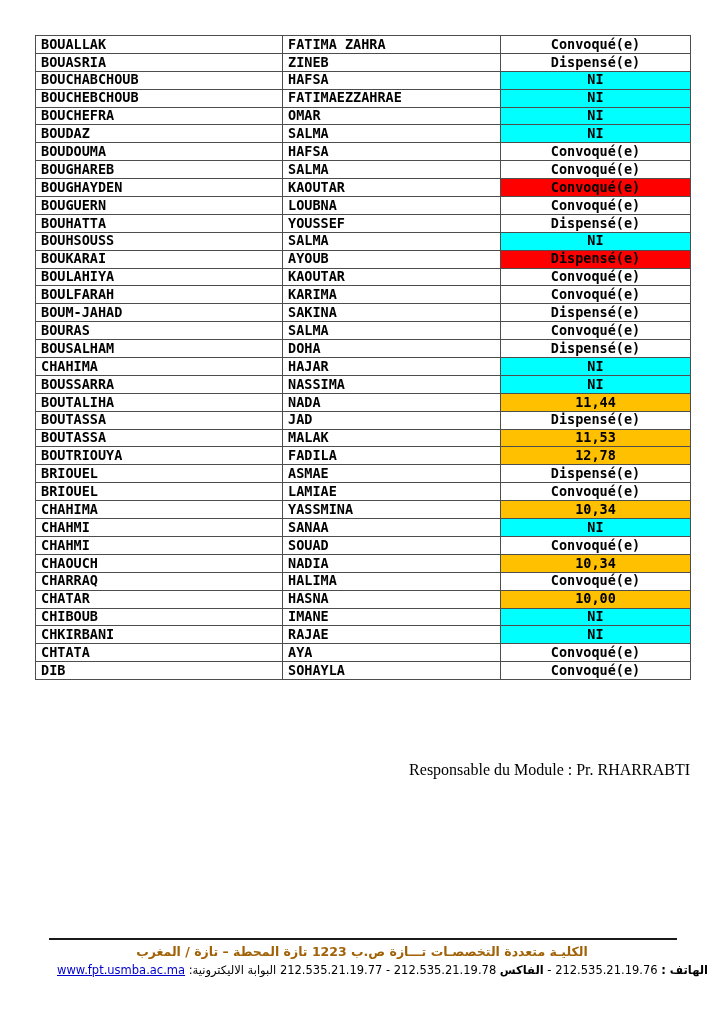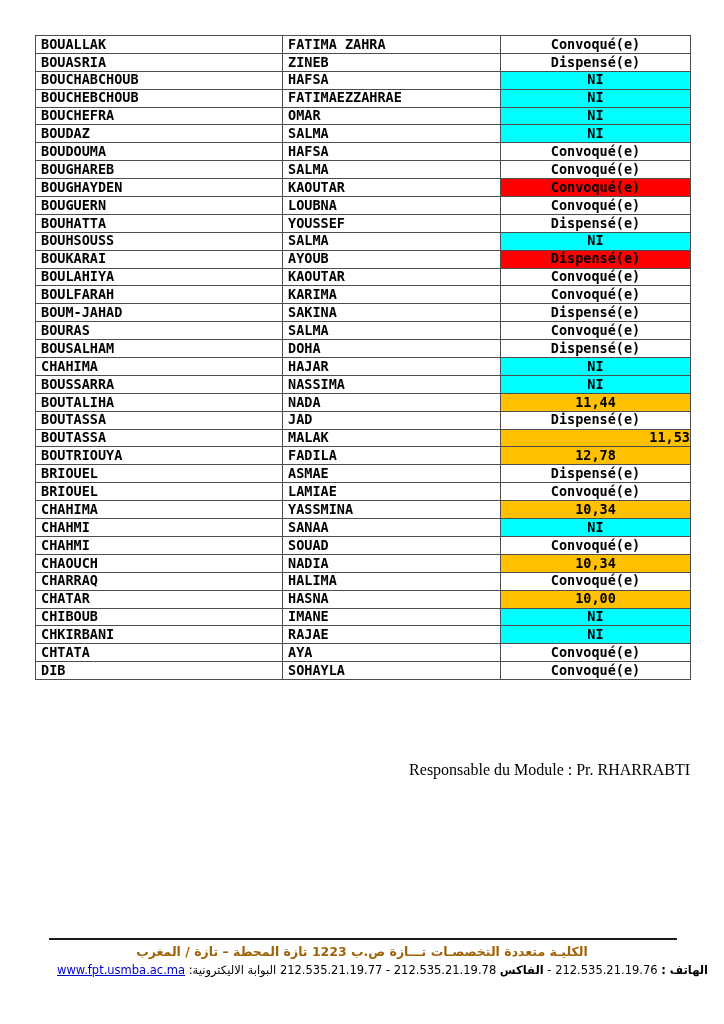--- a/index.html
+++ b/index.html
@@ -197,21 +197,21 @@
             <td class="cell-status" style="background-color: rgb(255, 192, 0);">11,44</td>
           </tr>
           <tr>
             <td class="cell-name">BOUTASSA</td>
             <td class="cell-name">JAD</td>
             <td class="cell-status" style="background-color: rgb(255, 255, 255);">Dispensé(e)</td>
           </tr>
           <tr>
             <td class="cell-name">BOUTASSA</td>
             <td class="cell-name">MALAK</td>
-            <td class="cell-status" style="background-color: rgb(255, 192, 0); text-align: right;">11,53</td>
+            <td class="cell-status" style="background-color: rgb(255, 192, 0);">11,53</td>
           </tr>
           <tr>
             <td class="cell-name">BOUTRIOUYA</td>
             <td class="cell-name">FADILA</td>
             <td class="cell-status" style="background-color: rgb(255, 192, 0);">12,78</td>
           </tr>
           <tr>
             <td class="cell-name">BRIOUEL</td>
             <td class="cell-name">ASMAE</td>
             <td class="cell-status" style="background-color: rgb(255, 255, 255);">Dispensé(e)</td>

